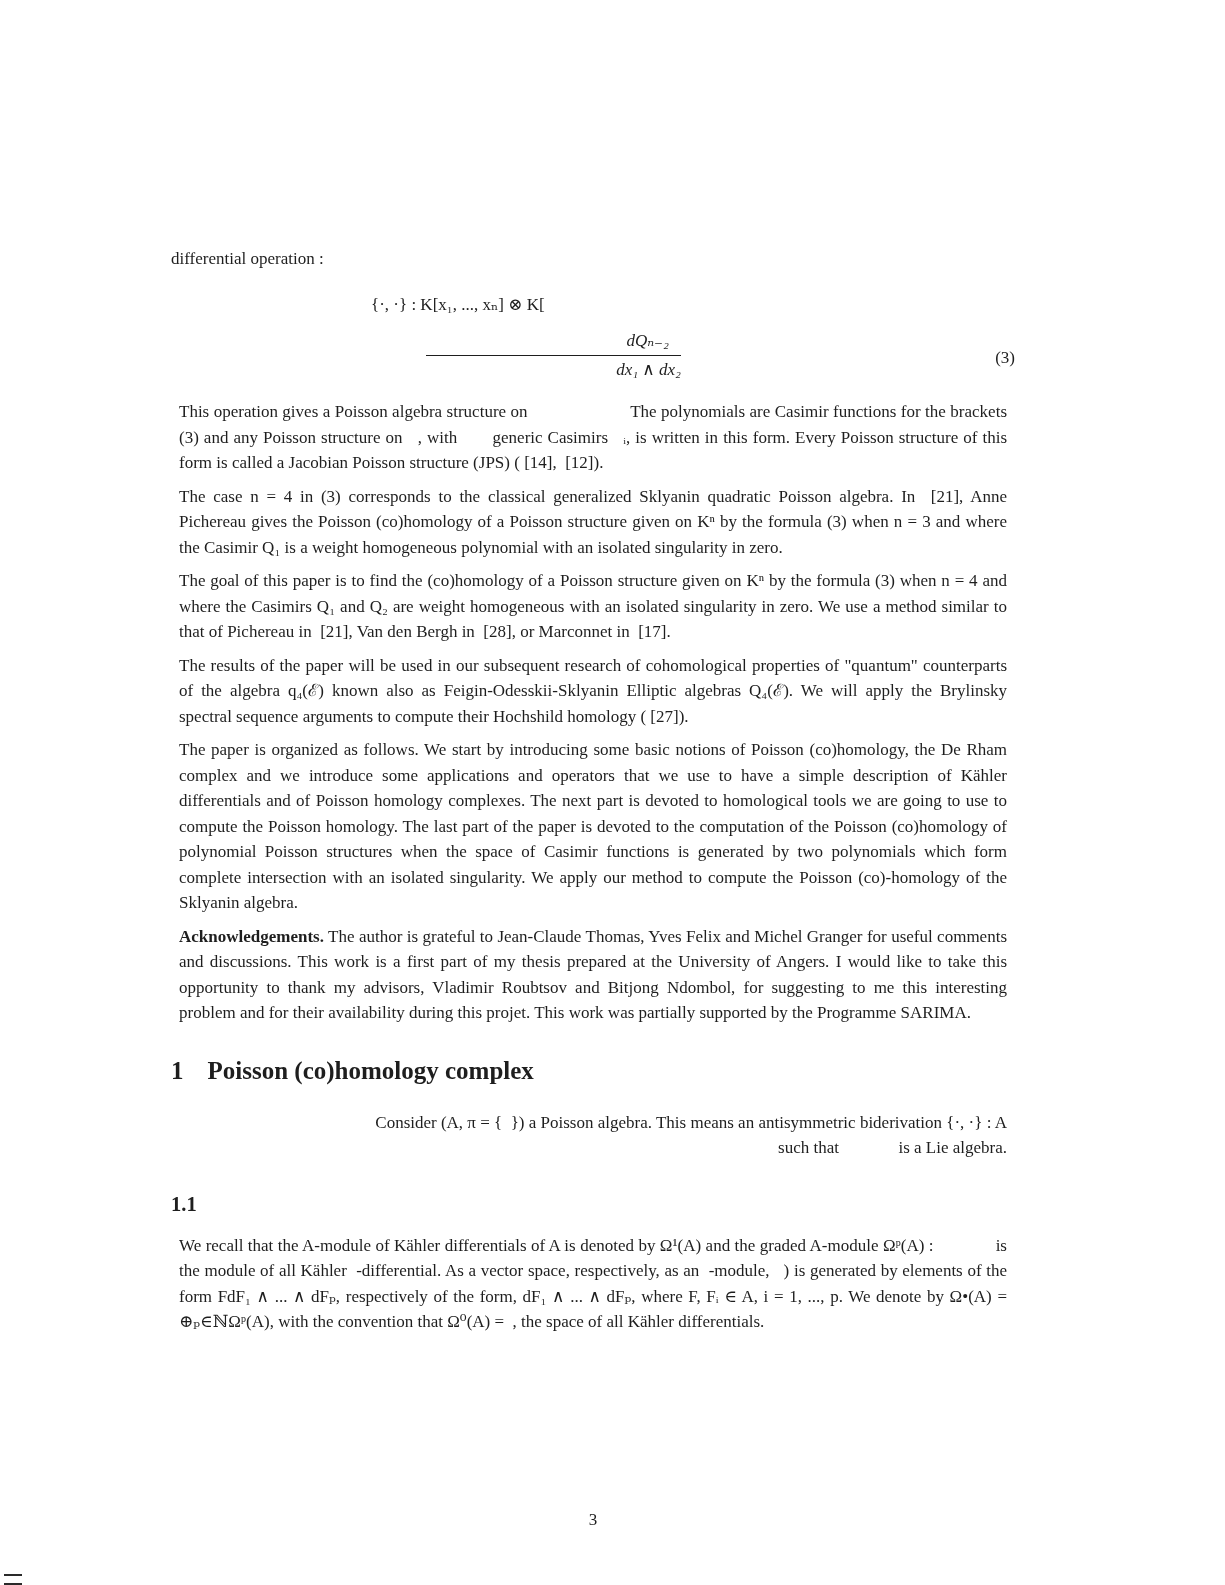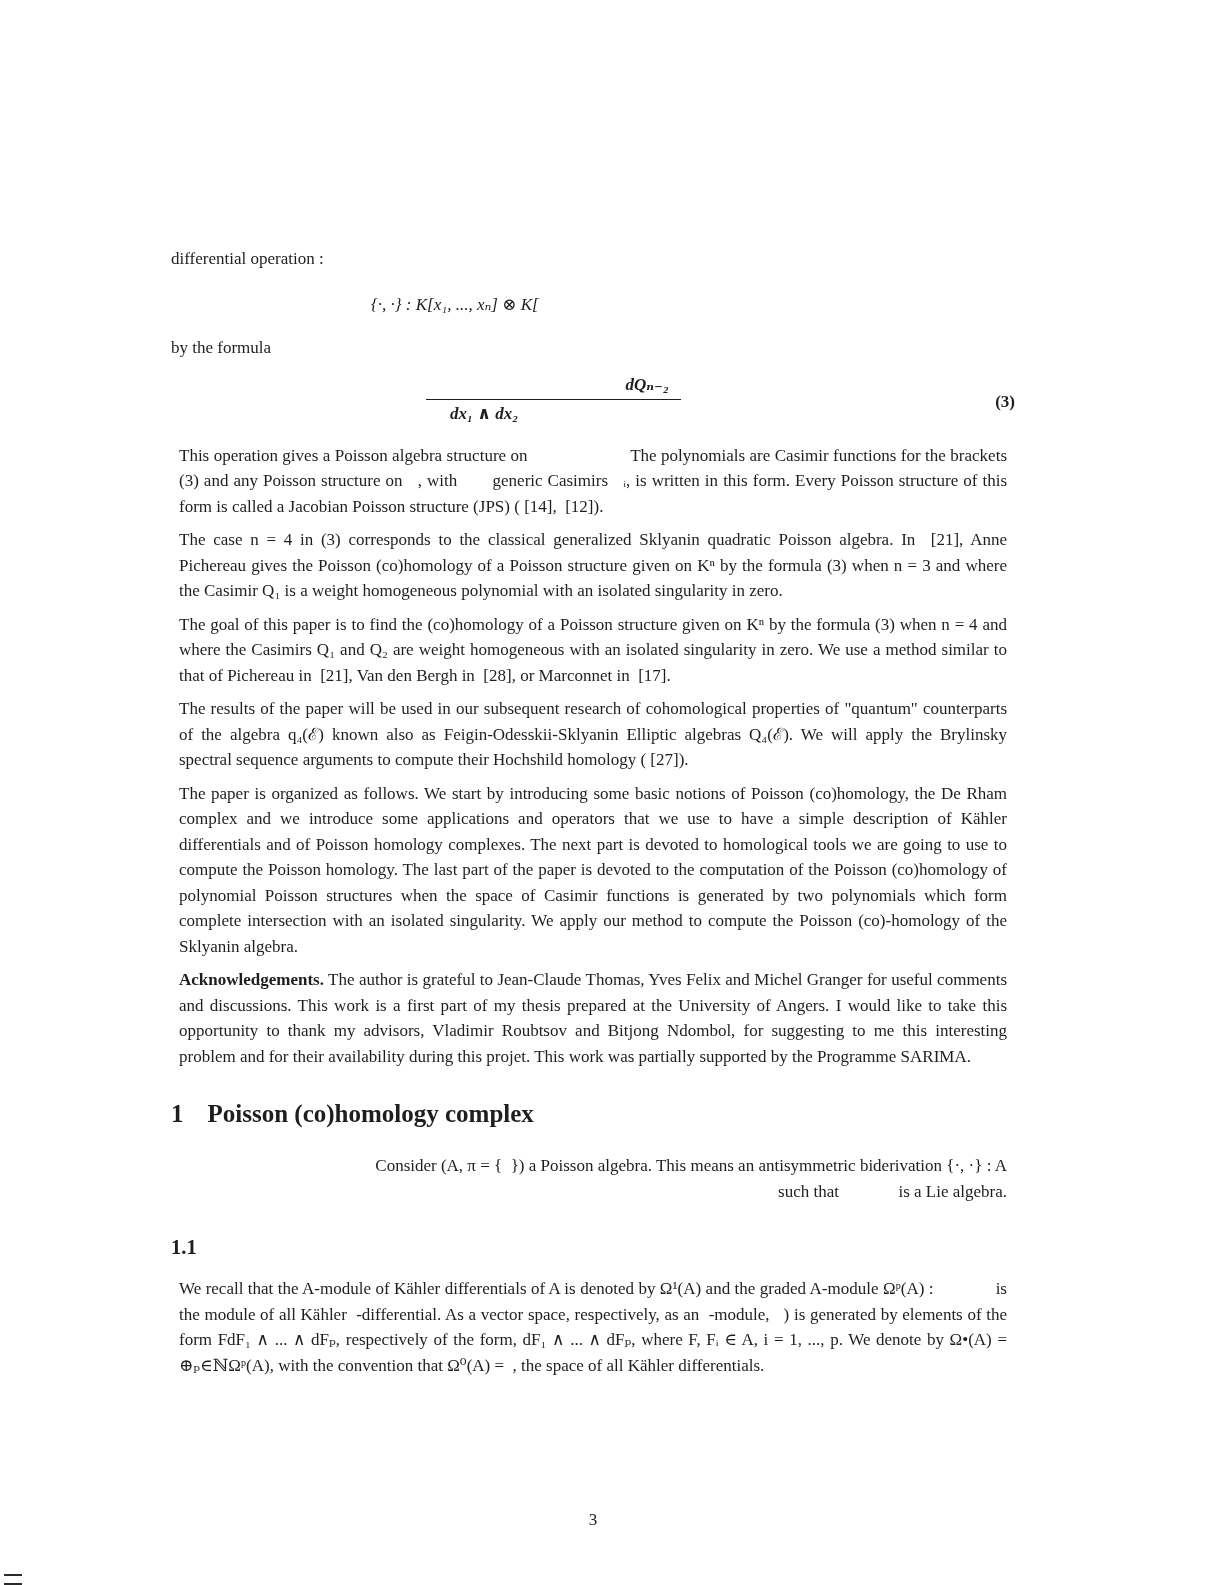--- a/index.html
+++ b/index.html
@@ -19,41 +19,39 @@
     width: 844px;
     font-size: 17px;
     line-height: 25.5px;
     text-align: justify;
   }
   .line { margin: 0; text-align: left; }
   .para { margin: 8px; }
   .preline { white-space: pre-line; text-align: right; }
   .formula-inline {
     margin: 20px 0 0 200px;
-    font-style: italic;
     text-align: left;
   }
   .by-line { margin-top: 18px; text-align: left; }
   .equation {
     position: relative;
     height: 64px;
     margin-top: 10px;
     margin-bottom: 8px;
-    font-weight: bold;
   }
   .fraction {
     position: absolute;
     left: 255px;
     top: 2px;
     width: 255px;
     font-style: italic;
   }
   .frac-num { text-align: right; padding-right: 12px; line-height: 24px; }
   .frac-bar { border-top: 1.6px solid #1e1e1e; margin-top: 2px; }
-  .frac-den { text-align: left; padding-left: 24px; line-height: 24px; margin-top: 2px; }
+  .frac-den { text-align: right; padding-left: 24px; line-height: 24px; margin-top: 2px; }
   .eq-number {
     position: absolute;
     right: 0;
     top: 18px;
     font-style: normal;
   }
   .bold { font-weight: bold; }
   h1.sec {
     font-size: 25px;
     line-height: 30px;
@@ -93,21 +91,20 @@
 </head>
 <body>
 
 <div class="page">
   <div class="content">
 
     <p class="line">differential operation :</p>
 
     <div class="formula-inline">{·, ·} : K[x₁, ..., xₙ] ⊗ K[</div>
 
-    <p class="line by-line">by the formula</p>
 
     <div class="equation">
       <div class="fraction">
         <div class="frac-num">dQₙ₋₂</div>
         <div class="frac-bar"></div>
         <div class="frac-den">dx₁ ∧ dx₂</div>
       </div>
       <div class="eq-number">(3)</div>
     </div>
 

